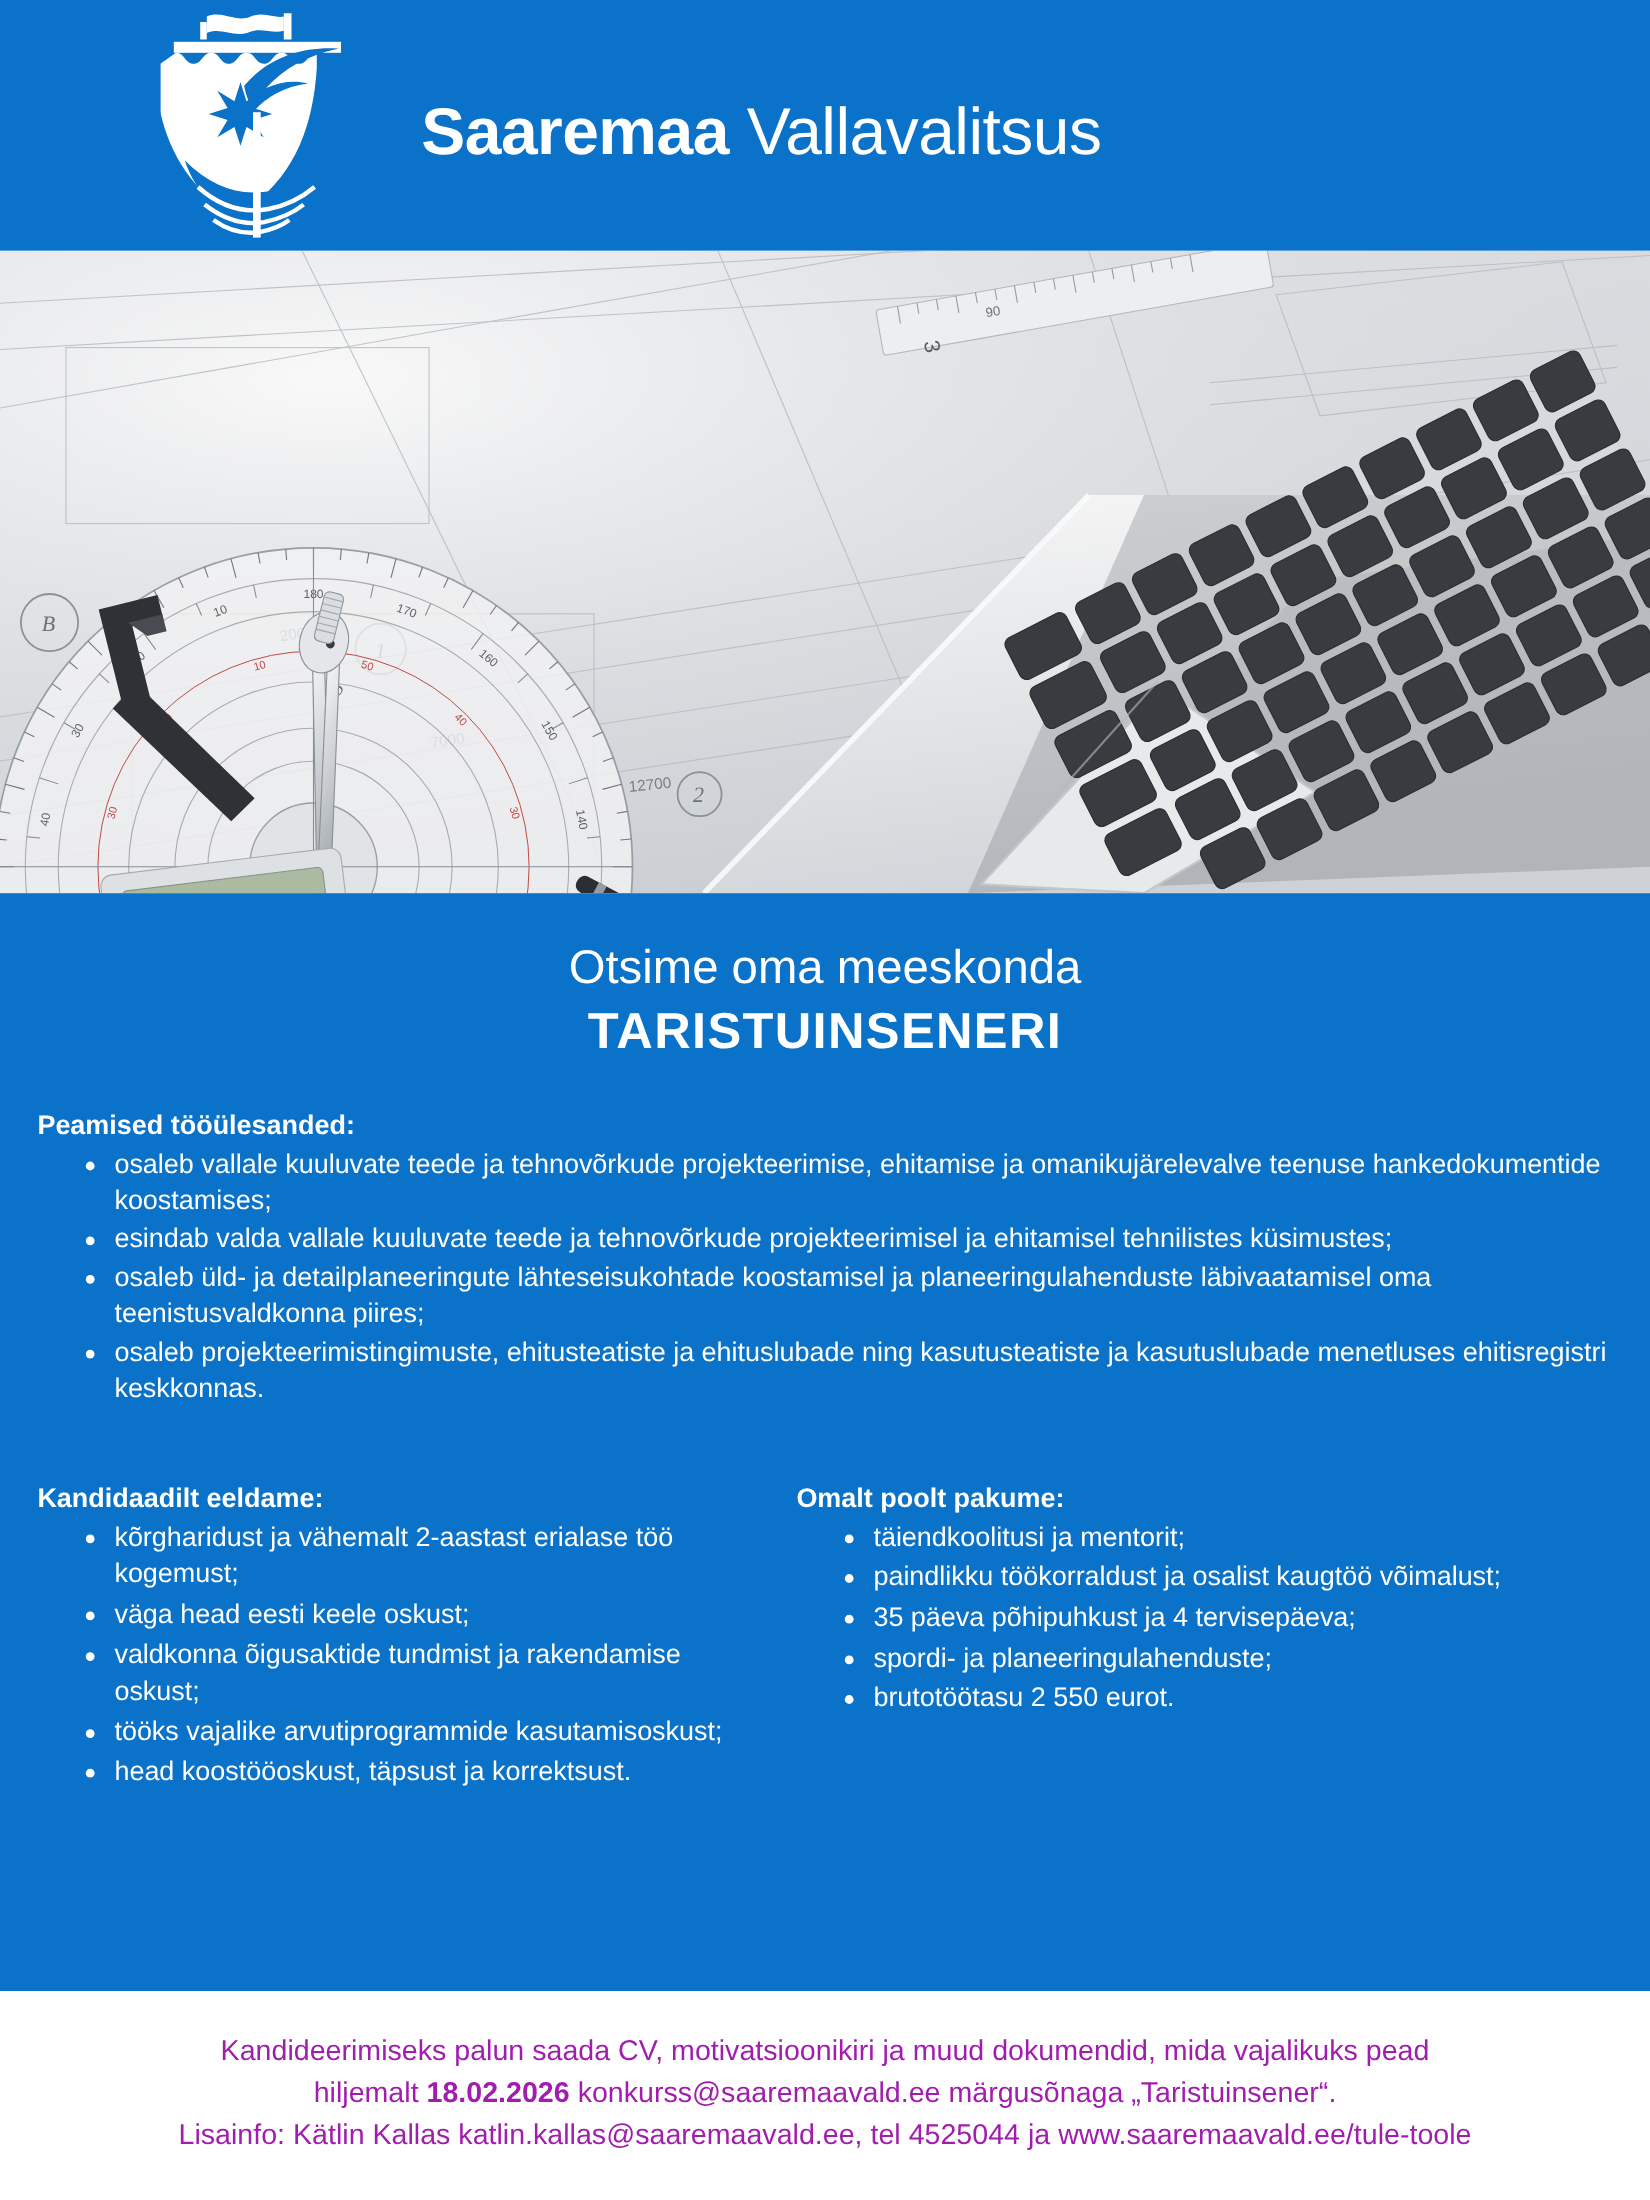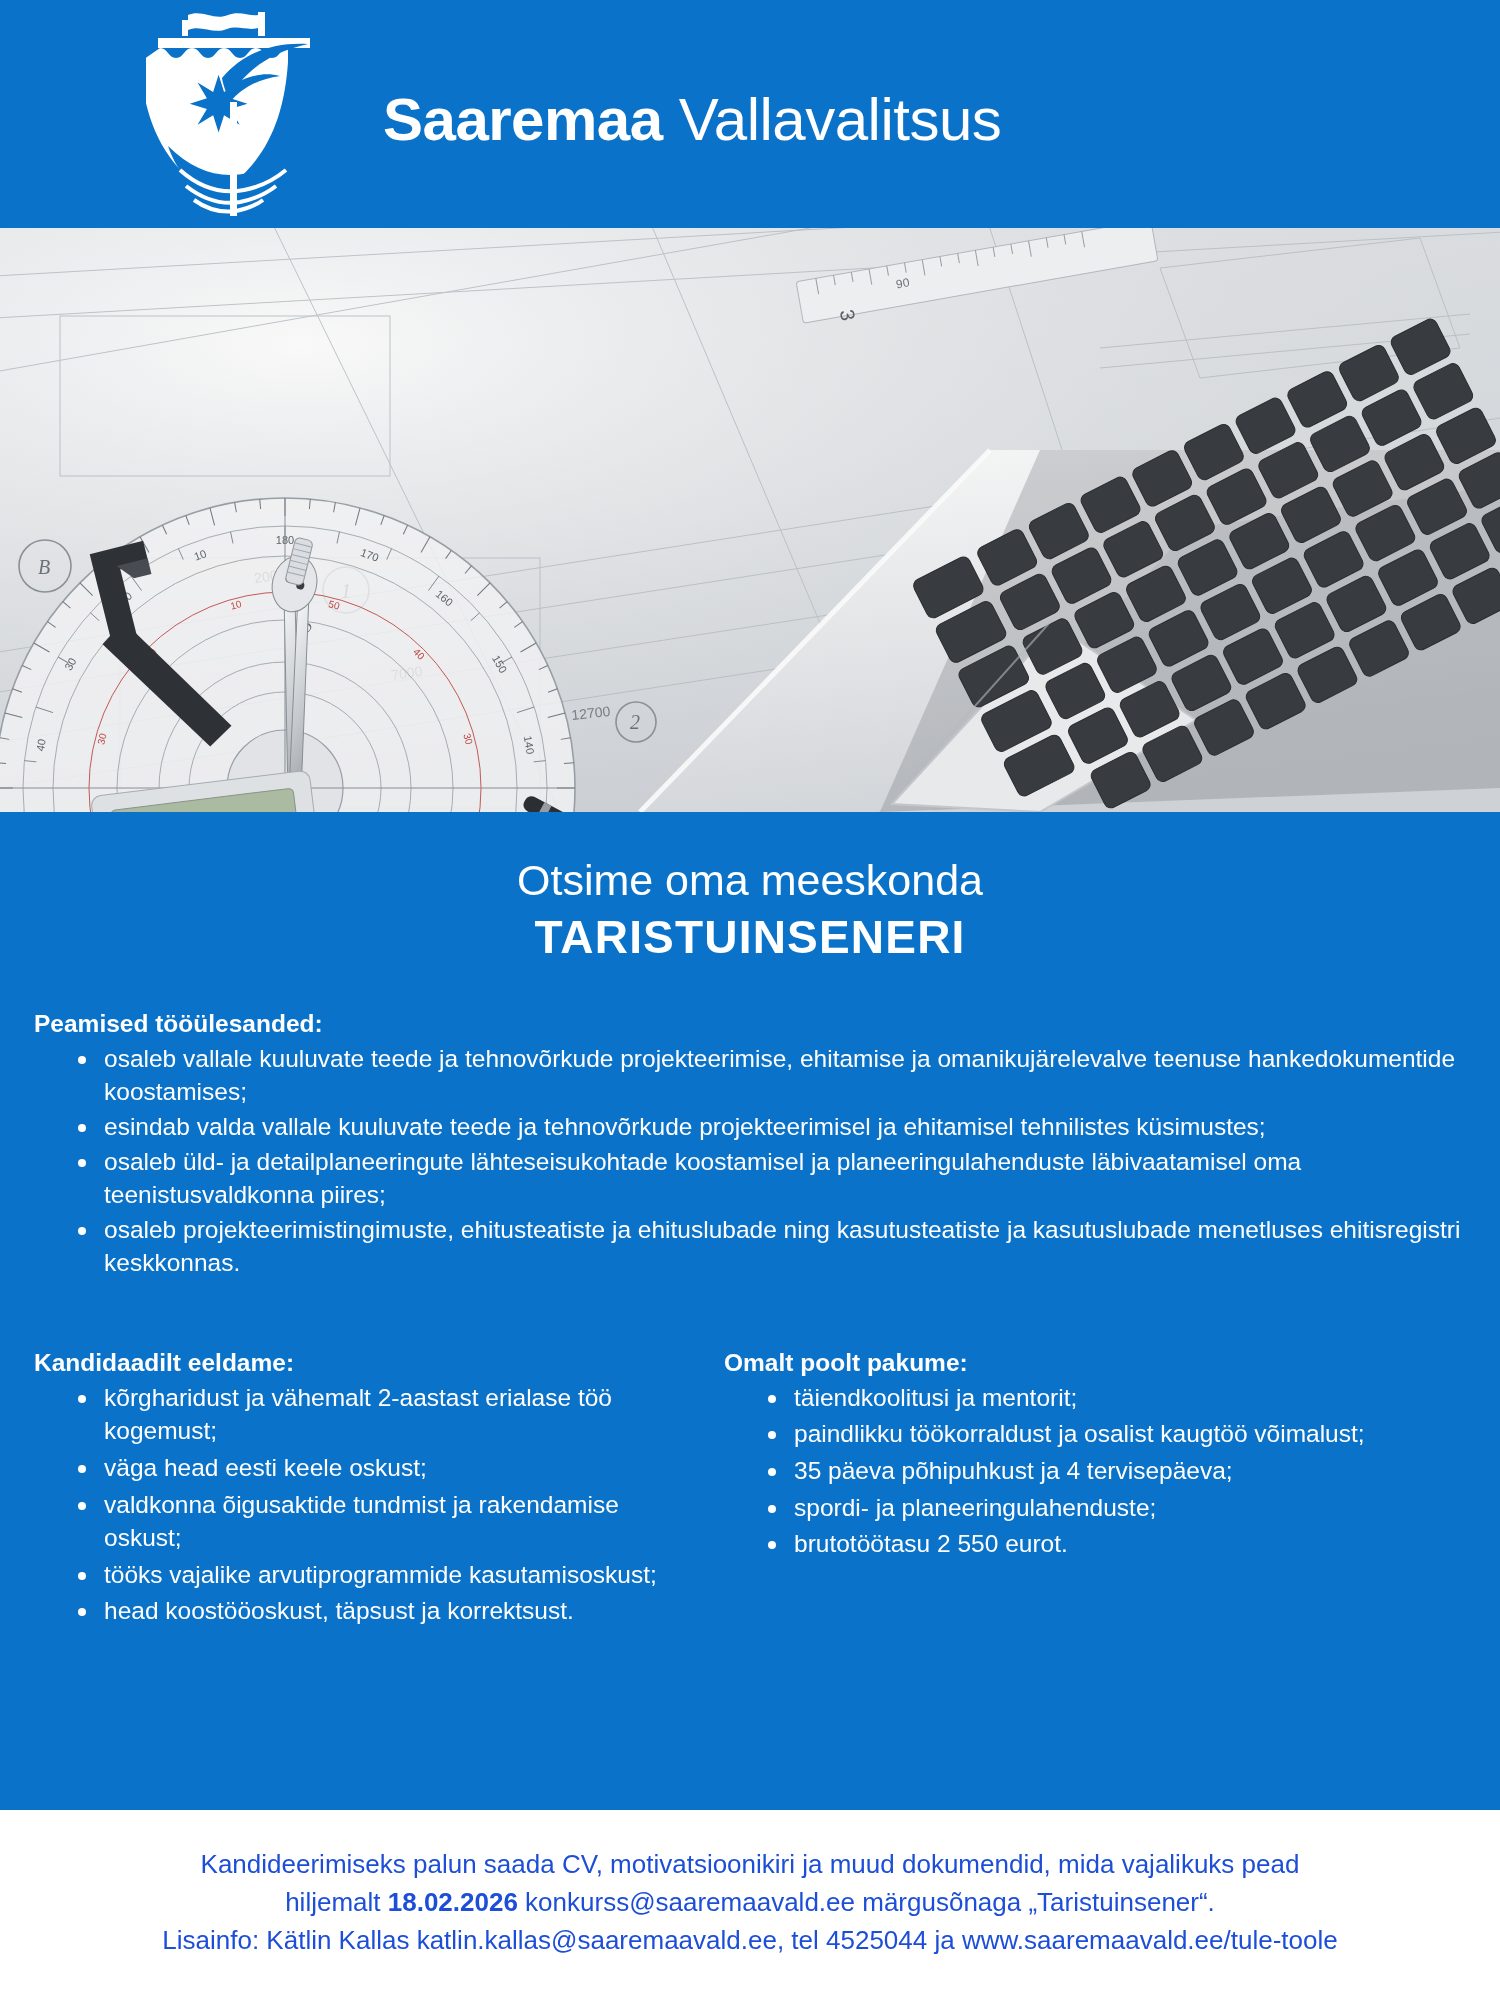--- a/index.html
+++ b/index.html
@@ -77,21 +77,21 @@
   .col-left{width:660px;padding-right:10px;}
   .col-right{width:700px;padding-left:20px;}
   .col-left ul.bullets li,.col-right ul.bullets li{margin-bottom:3px;}
 
   
   .footer{
     flex:1 1 auto;background:#ffffff;text-align:center;
     padding-top:36px;
   }
   .footer p{
-    margin:0;font-size:26px;line-height:1.46;color:#1d4ed8;
+    margin:0;font-size:26px;line-height:1.46;color:#a21caf;
   }
   .footer .bold{font-weight:bold;}
 </style>
 </head>
 <body>
 
 <div class="poster">
 
   <div class="header">
     <div class="logo-wrap">

